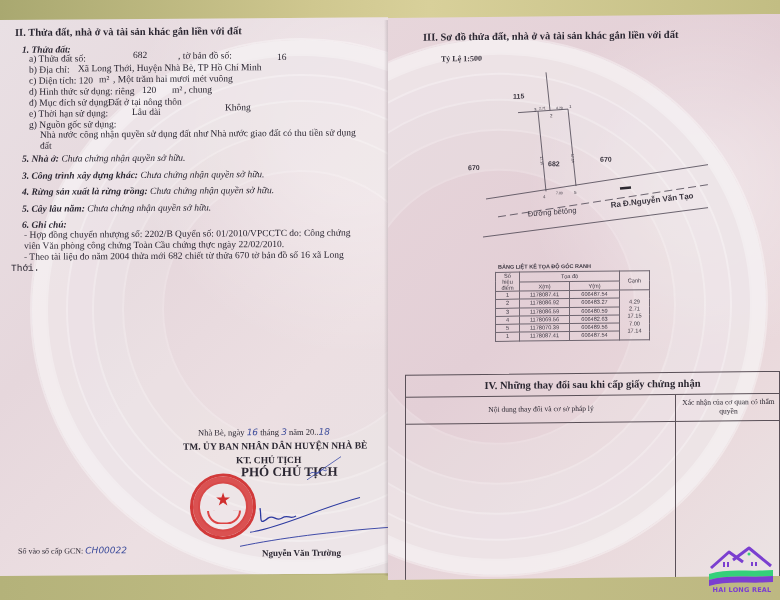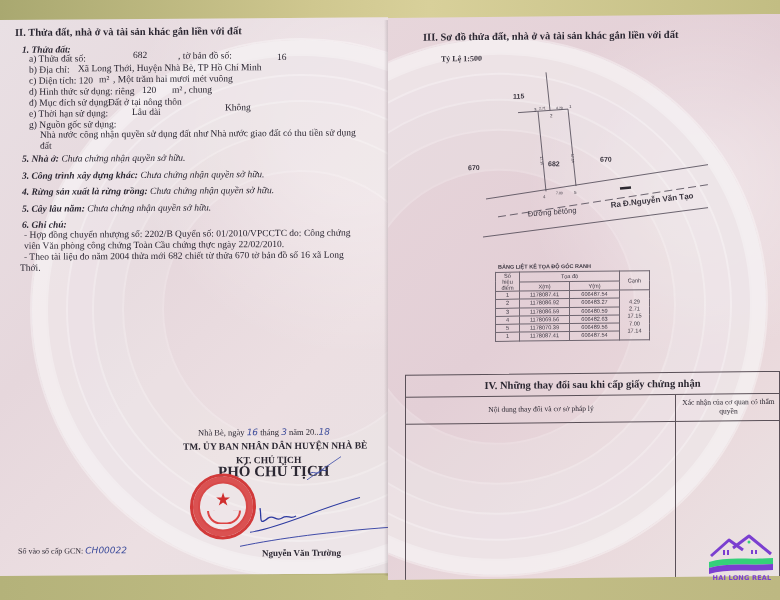--- a/index.html
+++ b/index.html
@@ -78,21 +78,21 @@
   .coord-table th { font-size: 5.6px; }
   .coord-table td { line-height: 7.3px; }
 
   .iv-table { position: absolute; left: 17px; top: 357px; width: 375px; height: 220px; border: 1px solid #5a5058; }
   .iv-head { position: absolute; left: 0; top: 0; width: 100%; height: 22px; border-bottom: 1px solid #5a5058; text-align: center; font-size: 10.5px; font-weight: bold; line-height: 22px; }
   .iv-col1 { position: absolute; left: 0; top: 22px; width: 270px; height: 198px; border-right: 1px solid #5a5058; }
   .iv-sub { position: absolute; left: 0; top: 22px; width: 100%; height: 27px; border-bottom: 1px solid #5a5058; }
   .iv-sub1 { position: absolute; left: 0; top: 8px; width: 270px; text-align: center; font-size: 7.5px; }
   .iv-sub2 { position: absolute; left: 270px; top: 3px; width: 105px; text-align: center; font-size: 7.5px; line-height: 9px; white-space: normal; }
 
-  .logo { position: absolute; left: 703px; top: 534px; width: 74px; height: 52px; }
+  .logo { position: absolute; left: 703px; top: 546px; width: 74px; height: 52px; }
   .logo-text { position: absolute; left: 3px; top: 40px; width: 72px; font-family: "DejaVu Sans", sans-serif; font-weight: bold; font-size: 6.5px; color: #7b3fd0; letter-spacing: 0.2px; text-align: center; }
 </style>
 </head>
 <body>
 
 <div class="top-strip"></div>
 <div class="bottom-strip"></div>
 
 <div class="page page-left">
   <div class="drum drum-left"></div>
@@ -142,32 +142,32 @@
   </div>
   <div class="txt" style="left:22px;top:184px;">
     <span class="bi">5. Cây lâu năm:</span>
     <span class="i">Chưa chứng nhận quyền sở hữu.</span>
   </div>
 
   <div class="txt bi" style="left:22px;top:200px;">6. Ghi chú:</div>
   <div class="txt" style="left:24px;top:210px;">- Hợp đồng chuyển nhượng số: 2202/B Quyển số: 01/2010/VPCCTC do: Công chứng</div>
   <div class="txt" style="left:24px;top:221px;">viên Văn phòng công chứng Toàn Cầu chứng thực ngày 22/02/2010.</div>
   <div class="txt" style="left:24px;top:232px;">- Theo tài liệu đo năm 2004 thửa mới 682 chiết từ thửa 670 tờ bản đồ số 16 xã Long</div>
-  <div class="txt" style="left:20px;top:243px;">Thới.</div>
+  <div class="txt" style="left:11px;top:243px;font-family:Liberation Mono, monospace;">Thới.</div>
 
   <div class="txt" style="left:198px;top:409px;font-size:8.5px;">
     <span>Nhà Bè, ngày</span>
     <span class="handwritten">16</span>
     <span>tháng</span>
     <span class="handwritten">3</span>
     <span>năm 20..</span><span class="handwritten">18</span>
   </div>
   <div class="txt b" style="left:183px;top:423px;font-size:9.5px;">TM. ỦY BAN NHÂN DÂN HUYỆN NHÀ BÈ</div>
   <div class="txt b" style="left:236px;top:437px;font-size:9.5px;">KT. CHỦ TỊCH</div>
-  <div class="txt b" style="left:218px;top:448px;font-size:15px;">PHÓ CHỦ TỊCH</div>
+  <div class="txt b" style="left:241px;top:448px;font-size:13px;">PHÓ CHỦ TỊCH</div>
 
   <div class="seal" style="top:455px;">
     <div class="seal-star">★</div>
     <div class="seal-arc"></div>
   </div>
 
   <svg width="150" height="60" style="left:240px;top:470px;">
     <path d="M10 44 C 40 40, 80 20, 120 10" stroke="#2c3aa0" stroke-width="1" fill="none"></path>
     <path d="M20 20 C 22 30, 18 38, 28 30 C 34 26, 36 34, 42 30 C 48 26, 50 32, 56 28" stroke="#2c3aa0" stroke-width="1.3" fill="none"></path>
     <path d="M0 58 C 40 50, 90 44, 150 40" stroke="#2c3aa0" stroke-width="0.9" fill="none"></path>

